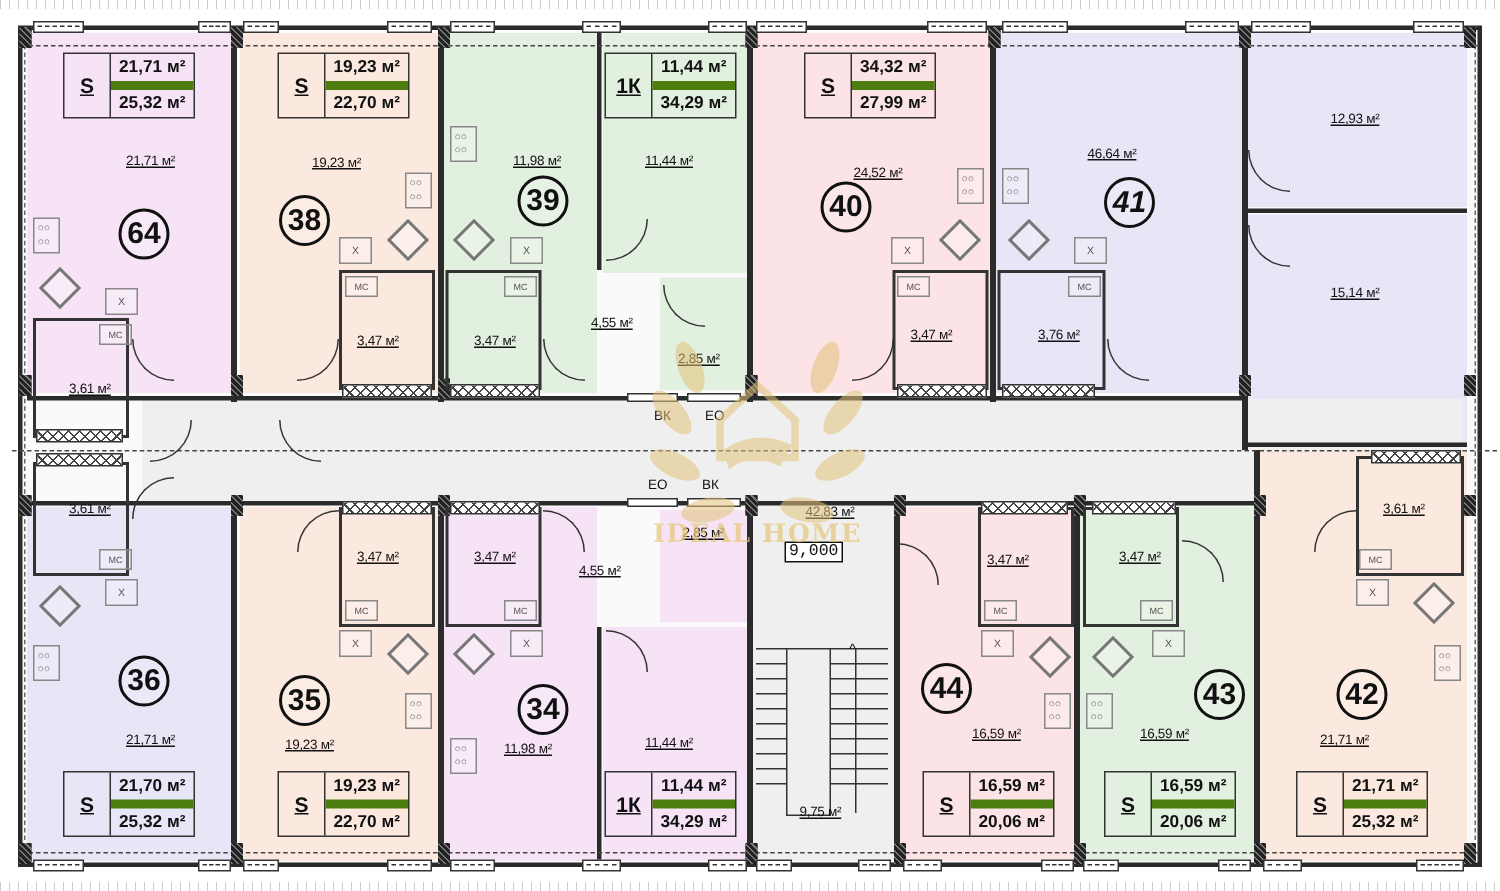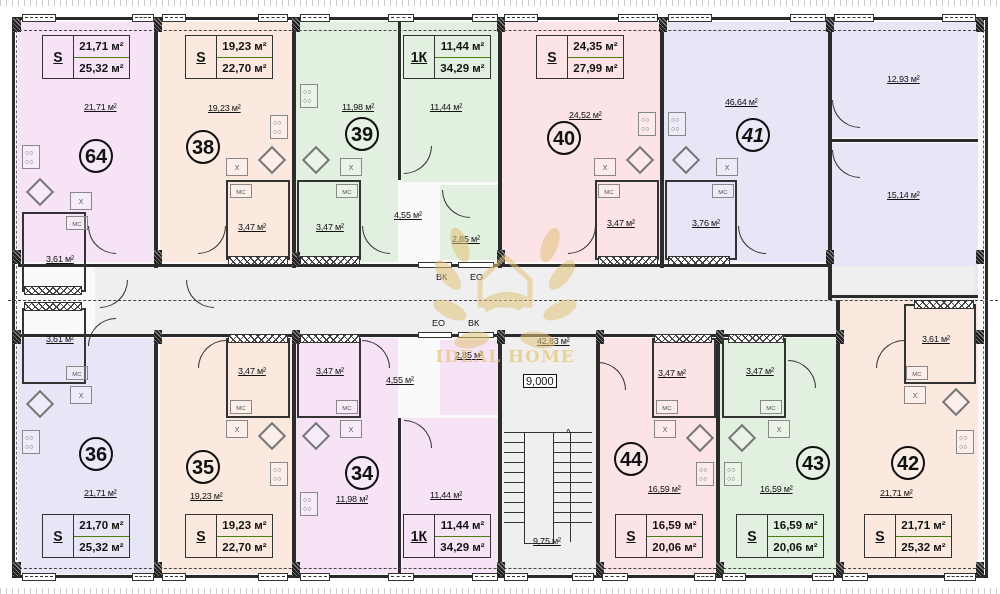--- a/index.html
+++ b/index.html
@@ -20,21 +20,21 @@
 
   .num { position:absolute; width:30px; height:30px; border:2px solid #111; border-radius:50%;
          background:rgba(255,255,255,0.15); font-weight:bold; font-size:20px; line-height:30px; text-align:center;
          box-sizing:content-box; }
   .area { position:absolute; font-size:9px; text-decoration:underline; white-space:nowrap; letter-spacing:-0.2px; }
   .tbox { position:absolute; width:88px; height:44px; border:1px solid #333; display:flex; box-sizing:border-box; }
   .tbox .type { width:30px; border-right:1px solid #333; display:flex; align-items:center; justify-content:center;
                 font-weight:bold; font-size:14px; text-decoration:underline; }
   .tbox .vals { flex:1; display:flex; flex-direction:column; }
   .tbox .tb { flex:1; display:flex; align-items:center; justify-content:center; font-size:11.5px; font-weight:bold; }
-  .tbox .tb + .tb { border-top:1px solid #4d7c0f; }
+  .tbox .tb + .tb { border-top:6px solid #4d7c0f; }
 
   .fixture { position:absolute; border:1px solid #888; box-sizing:border-box; background:rgba(255,255,255,0.25); }
   .stove { width:18px; height:24px; }
   .stove::before { content:"○○\A○○"; white-space:pre; font-size:7px; line-height:9px; position:absolute; left:2px; top:2px; color:#666; }
   .sink { width:20px; height:20px; transform:rotate(45deg); border:2px solid #777; }
   .xbox { width:22px; height:18px; font-size:7px; color:#555; text-align:center; line-height:18px; }
   .mc { width:22px; height:14px; font-size:6px; color:#555; text-align:center; line-height:14px; }
   .vent { position:absolute; height:9px; border:1px solid #333; box-sizing:border-box;
           background-image:repeating-linear-gradient(45deg, transparent 0 4px, #444 4px 5px), repeating-linear-gradient(-45deg, transparent 0 4px, #444 4px 5px); background-color:#fff; }
   .door { position:absolute; width:28px; height:28px; border:1px solid #333; box-sizing:border-box; }
@@ -278,21 +278,21 @@
   <div class="stair-step" style="left:504px;top:492px;width:88px;"></div>
   <div class="stair-step" style="left:504px;top:502px;width:88px;"></div>
   <div class="stair-step" style="left:504px;top:512px;width:88px;"></div>
   <div class="stair-step" style="left:504px;top:522px;width:88px;"></div>
   <div class="abs" style="left:524px;top:432px;width:28px;height:110px;border:1px solid #333;background:#efefef;"></div>
   <div class="abs" style="left:570px;top:432px;width:0;height:110px;border-left:1px solid #333;"></div>
   <div class="abs" style="left:566px;top:428px;font-size:10px;">^</div>
   <div class="area" style="left:533px;top:536px;">9,75 м²</div>
 
   <div class="area" style="left:537px;top:336px;">42,83 м²</div>
-  <div class="elev" style="left:523px;top:374px;">9,000</div>
+  <div class="elev" style="left:523px;top:361px;font-family:Liberation Mono, monospace;">9,000</div>
 
   <div class="tbox" style="left:42px;top:35px;">
     <div class="type">S</div>
     <div class="vals">
         <div class="tb">21,71 м²</div>
         <div class="tb">25,32 м²</div>
       </div>
   </div>
   <div class="area" style="left:84px;top:102px;">21,71 м²</div>
   <div class="num" style="left:79px;top:139px;">64</div>
@@ -319,21 +319,21 @@
   <div class="area" style="left:342px;top:102px;">11,98 м²</div>
   <div class="num" style="left:345px;top:117px;">39</div>
   <div class="area" style="left:430px;top:102px;">11,44 м²</div>
   <div class="area" style="left:316px;top:222px;">3,47 м²</div>
   <div class="area" style="left:394px;top:210px;">4,55 м²</div>
   <div class="area" style="left:452px;top:234px;">2,85 м²</div>
 
   <div class="tbox" style="left:536px;top:35px;">
     <div class="type">S</div>
     <div class="vals">
-        <div class="tb">24,35 м²</div>
+        <div class="tb">34,32 м²</div>
         <div class="tb">27,99 м²</div>
       </div>
   </div>
   <div class="area" style="left:569px;top:110px;text-decoration:underline;">24,52 м²</div>
   <div class="num" style="left:547px;top:121px;">40</div>
   <div class="area" style="left:607px;top:218px;">3,47 м²</div>
 
   <div class="area" style="left:725px;top:97px;">46,64 м²</div>
   <div class="num" style="left:736px;top:118px;font-style:italic;">41</div>
   <div class="area" style="left:887px;top:74px;">12,93 м²</div>

